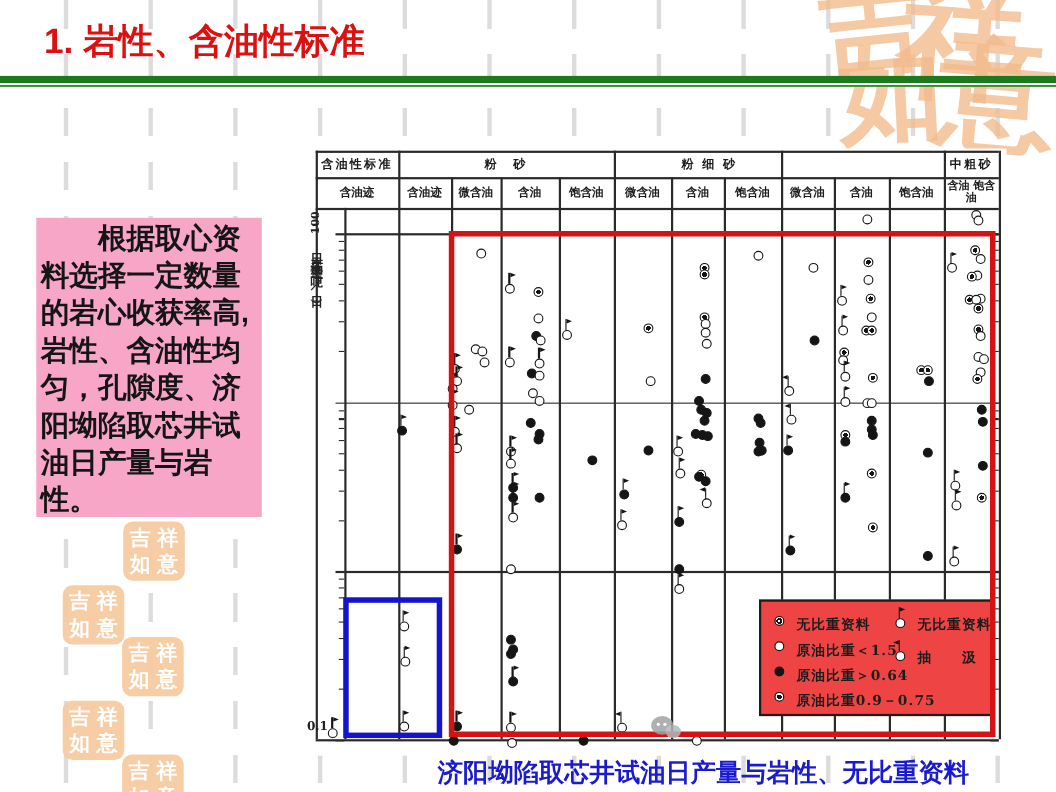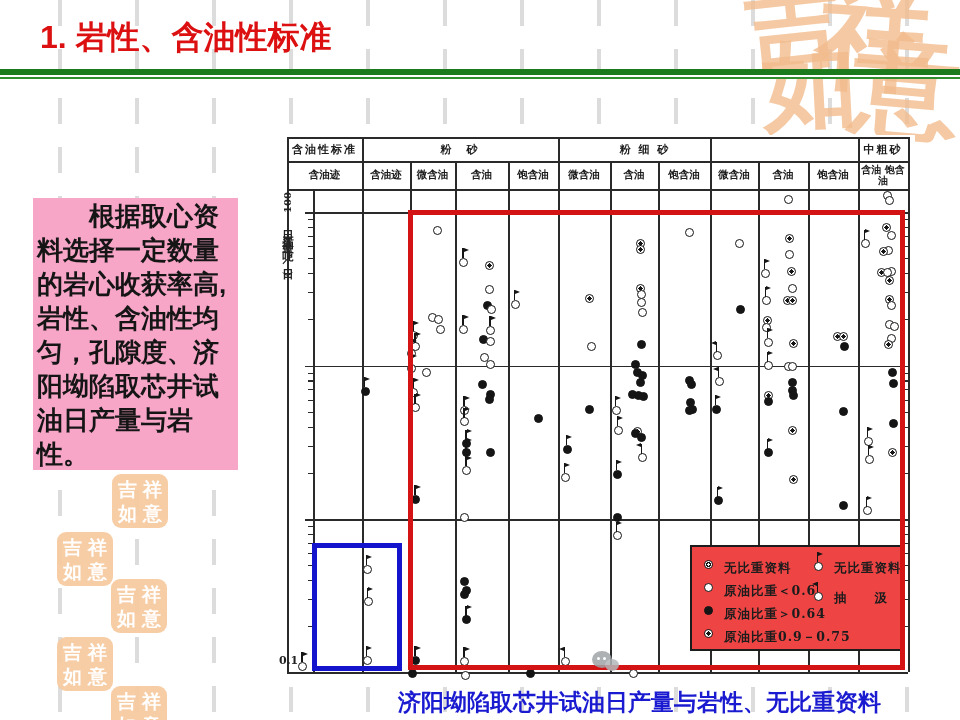--- a/index.html
+++ b/index.html
@@ -73,21 +73,21 @@
   <div id="fig">
     <div class="ylab">日产油量（吨／日）</div>
     <div class="ytop">100</div>
     <div class="ybot">0.1</div>
     <div class="redbox"></div>
     <div class="bluebox"></div>
     <div class="legend" id="legend">
         <div class="pt g" style="position: absolute; left: 11.5px; top: 12.5px; width: 9px; height: 9px;"></div>
         <div class="leglab" style="left: 32px; top: 13px;">无比重资料</div>
         <div class="pt" style="position: absolute; left: 11.5px; top: 35.5px; width: 9px; height: 9px;"></div>
-        <div class="leglab" style="left: 32px; top: 36px;">原油比重＜0.6</div>
+        <div class="leglab" style="left: 32px; top: 36px;">原油比重＜1.5</div>
         <div class="pt f" style="position: absolute; left: 11.5px; top: 58.5px; width: 9px; height: 9px;"></div>
         <div class="leglab" style="left: 32px; top: 59px;">原油比重＞0.64</div>
         <div class="pt d" style="position: absolute; left: 11.5px; top: 81.5px; width: 9px; height: 9px;"></div>
         <div class="leglab" style="left: 32px; top: 82px;">原油比重0.9－0.75</div>
         <div class="pt" style="position: absolute; left: 121.5px; top: 14.5px; width: 9px; height: 9px;">
           <div class="flg"></div>
         </div>
         <div class="leglab" style="left: 142px; top: 13px;">无比重资料</div>
         <div class="pt" style="position: absolute; left: 121.5px; top: 44.5px; width: 9px; height: 9px;">
           <div class="flg pump"></div>

